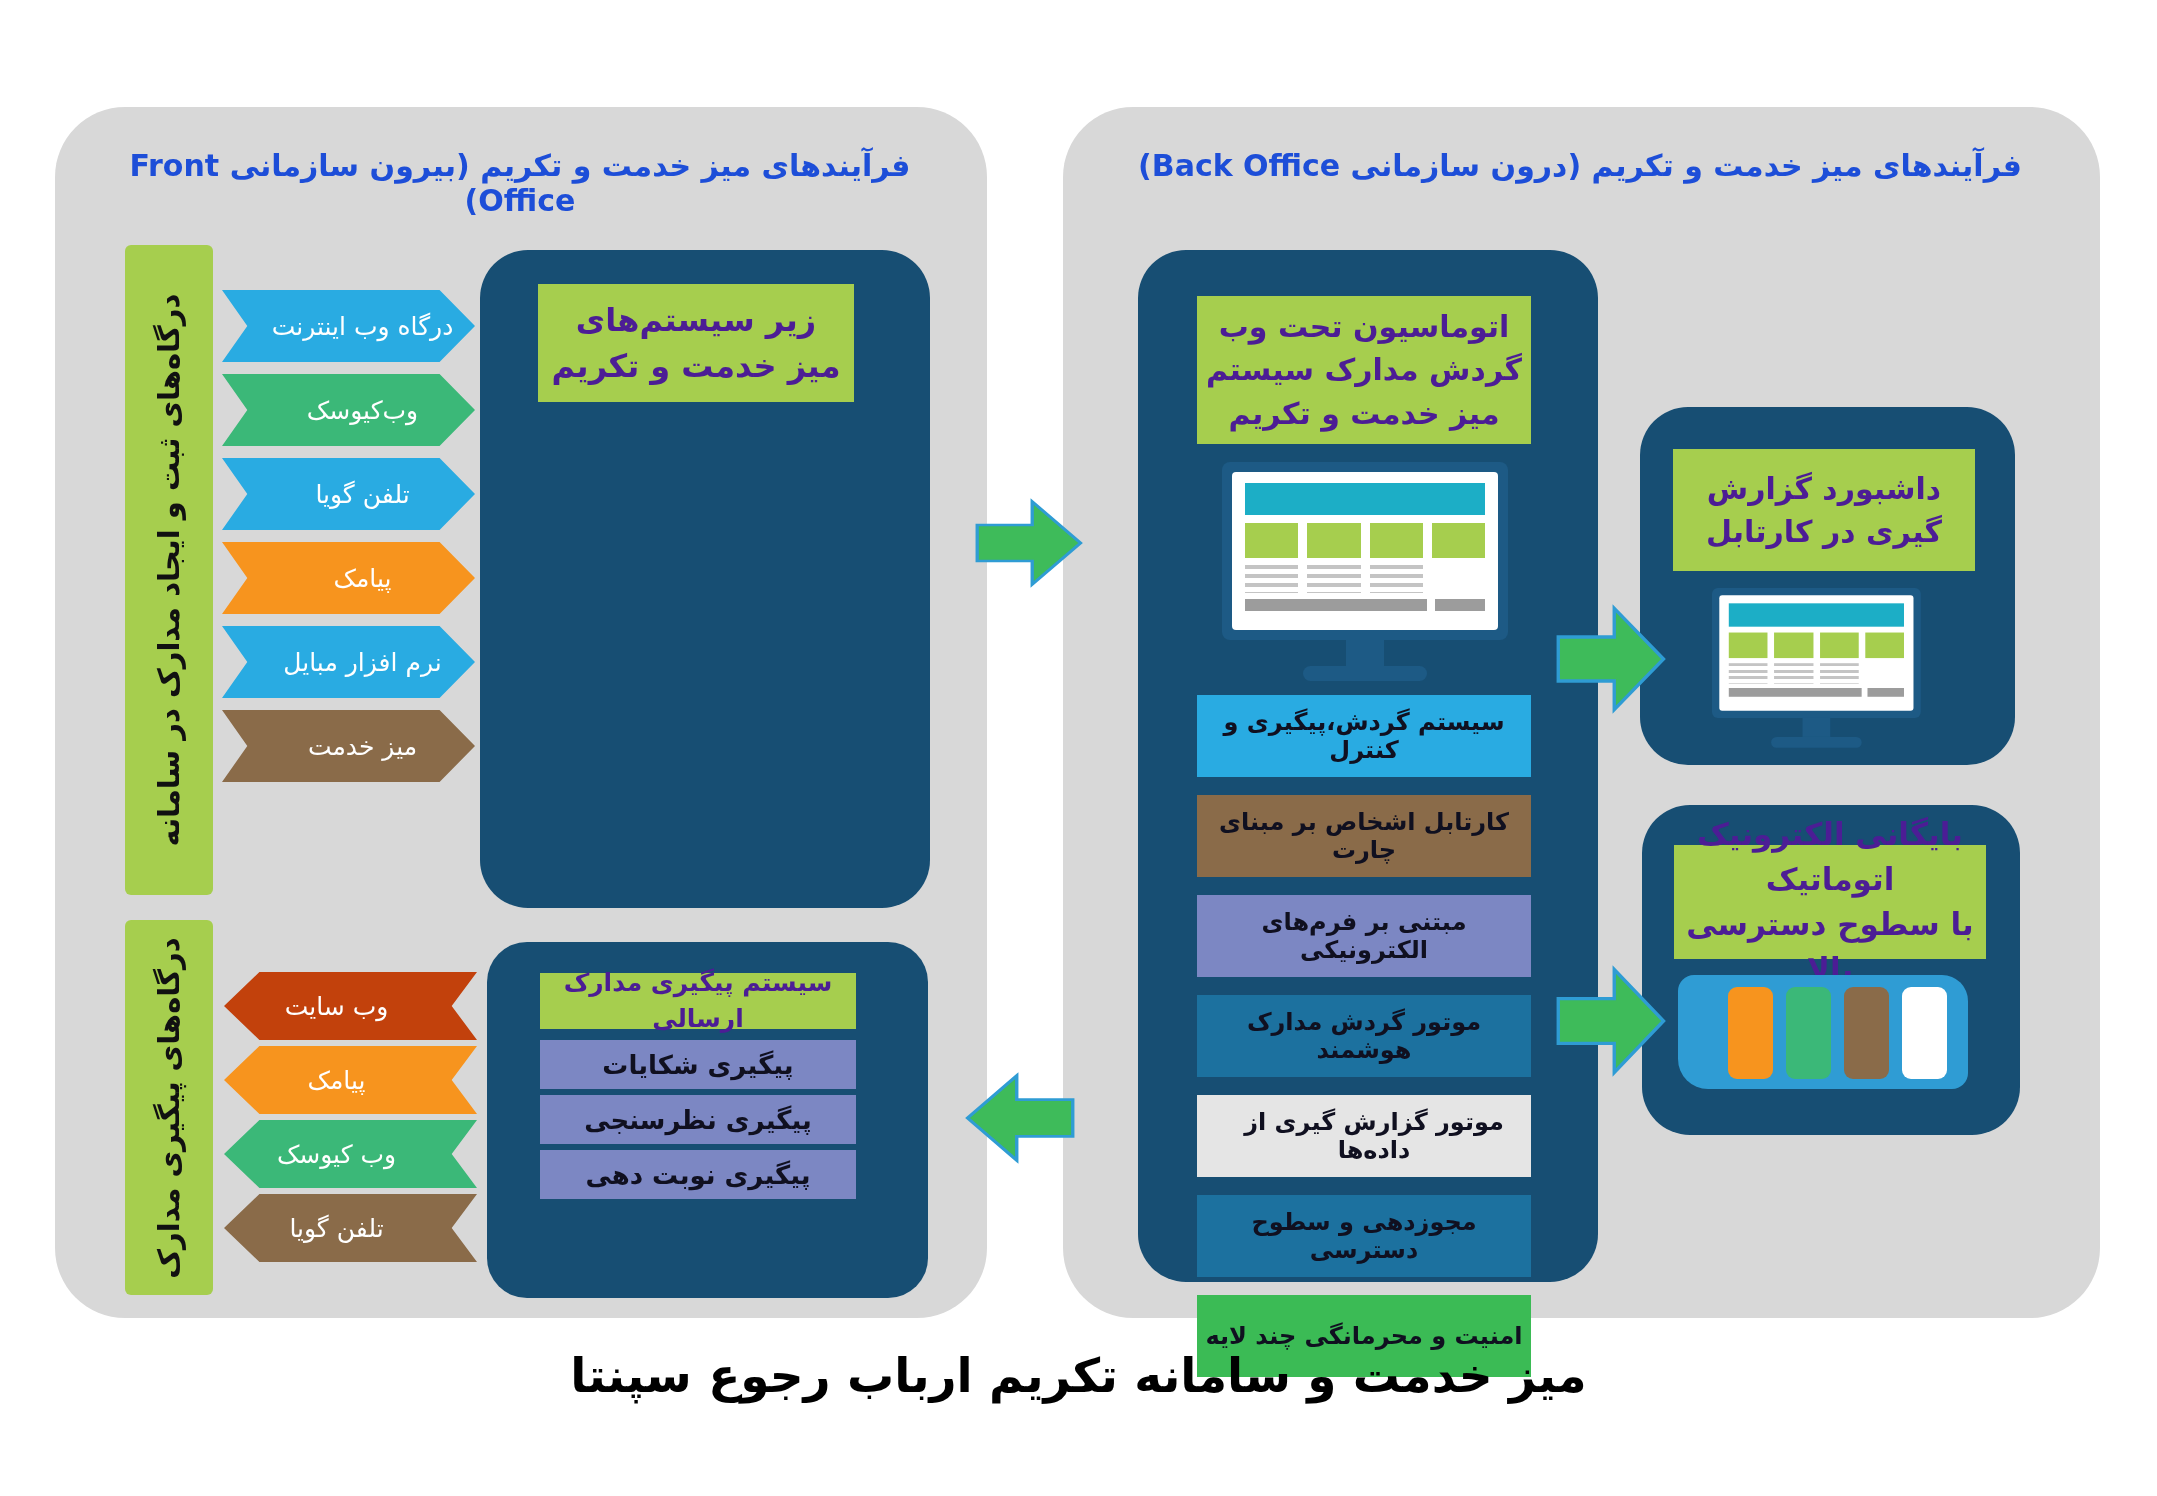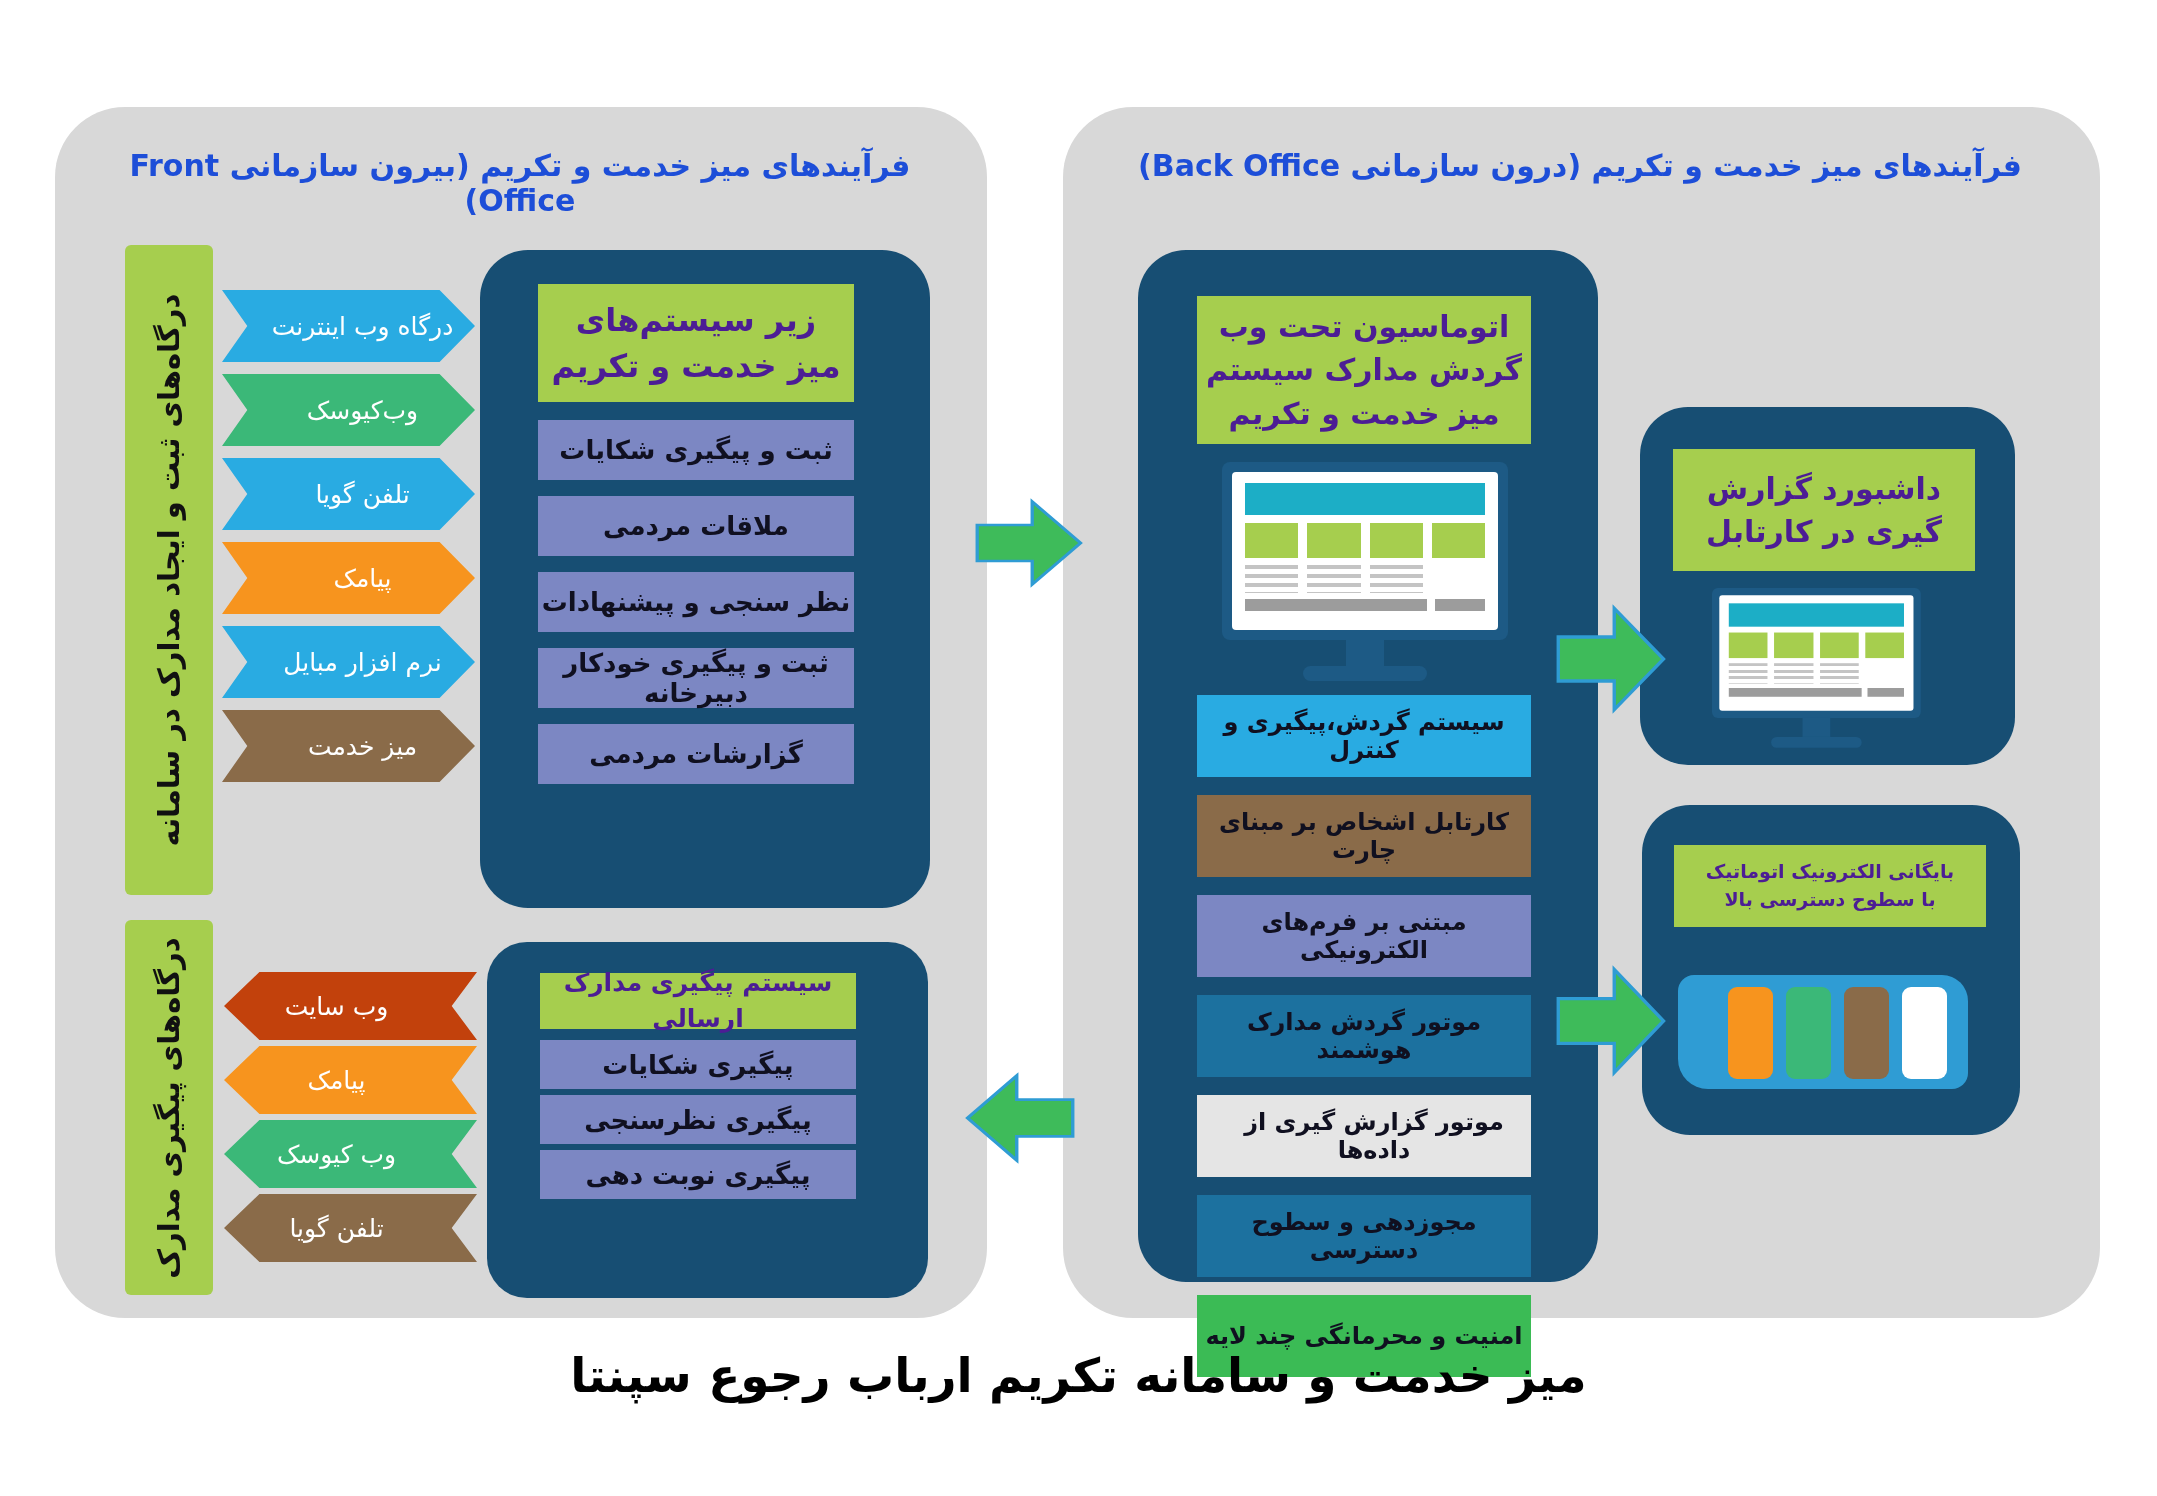--- a/index.html
+++ b/index.html
@@ -40,21 +40,21 @@
   #box-dashboard  { left:1640px; top:407px; width:375px; height:358px; }
   #box-archive    { left:1642px; top:805px; width:378px; height:330px; }
 
   .lime-header { position:absolute; background:#A6CE4E; color:#4c1d95; direction:rtl;
                  display:flex; align-items:center; justify-content:center; text-align:center;
                  white-space:pre-line; line-height:1.45; font-weight:600; }
   #subsystems-header { left:58px; top:34px;  width:316px; height:118px; font-size:32px; }
   #tracking-header   { left:53px; top:31px;  width:316px; height:56px;  font-size:25px; }
   #automation-header { left:59px; top:46px;  width:334px; height:148px; font-size:30px; }
   #dashboard-header  { left:33px; top:42px;  width:302px; height:122px; font-size:30px; }
-  #archive-header    { left:32px; top:40px;  width:312px; height:82px; font-size:19px; }
+  #archive-header    { left:32px; top:40px;  width:312px; height:114px; font-size:31px; }
 
   .item-col { position:absolute; display:flex; flex-direction:column; }
   #subsystems-items { left:58px; top:170px; width:316px; gap:16px; }
   #subsystems-items .bar { height:60px; background:#7C87C3; }
   #tracking-items { left:53px; top:98px; width:316px; gap:6px; }
   #tracking-items .bar { height:49px; background:#7C87C3; }
   #automation-features { left:59px; top:445px; width:334px; gap:18px; }
   #automation-features .bar { height:82px; font-size:24px; }
   .bar { display:flex; align-items:center; justify-content:center; text-align:center;
          color:#101020; font-size:26px; font-weight:600; direction:rtl; }
@@ -112,27 +112,20 @@
       <div class="chev" style="background: rgb(59, 184, 120);">وب‌کیوسک</div>
       <div class="chev" style="background: rgb(41, 171, 226);">تلفن گویا</div>
       <div class="chev" style="background: rgb(247, 148, 30);">پیامک</div>
       <div class="chev" style="background: rgb(41, 171, 226);">نرم افزار مبایل</div>
       <div class="chev" style="background: rgb(138, 107, 73);">میز خدمت</div>
     </div>
 
   <div class="navy-box" id="box-subsystems">
     <div class="lime-header" id="subsystems-header">زیر سیستم‌های
 میز خدمت و تکریم</div>
-    <div class="item-col" id="subsystems-items">
-        <div class="bar">ثبت و پیگیری شکایات</div>
-        <div class="bar">ملاقات مردمی</div>
-        <div class="bar">نظر سنجی و پیشنهادات</div>
-        <div class="bar">ثبت و پیگیری خودکار دبیرخانه</div>
-        <div class="bar">گزارشات مردمی</div>
-      </div>
   </div>
 
   <div class="vbar" id="vbar-tracking">
     <div class="vbar-label">درگاه‌های پیگیری مدارک</div>
   </div>
 
   <div class="chev-col" id="tracking-channels">
       <div class="chev" style="background: #c2410c;">وب سایت</div>
       <div class="chev" style="background: rgb(247, 148, 30);">پیامک</div>
       <div class="chev" style="background: rgb(59, 184, 120);">وب کیوسک</div>

